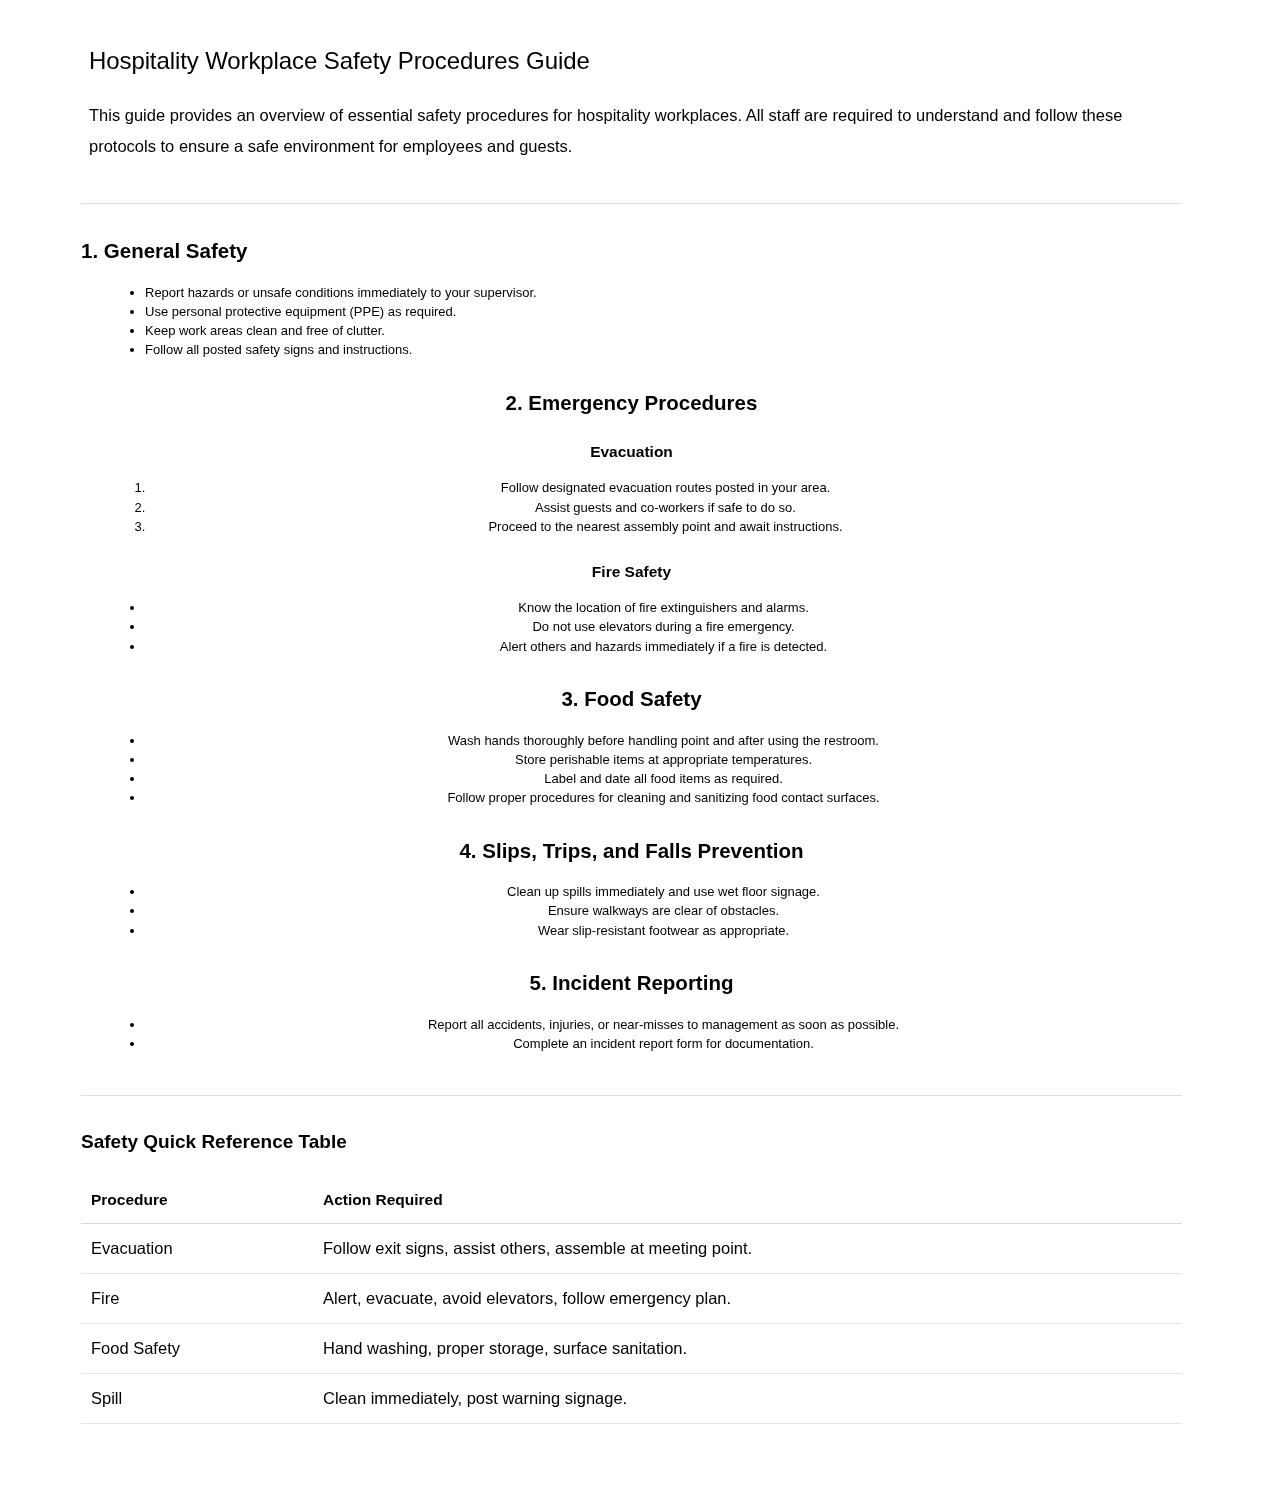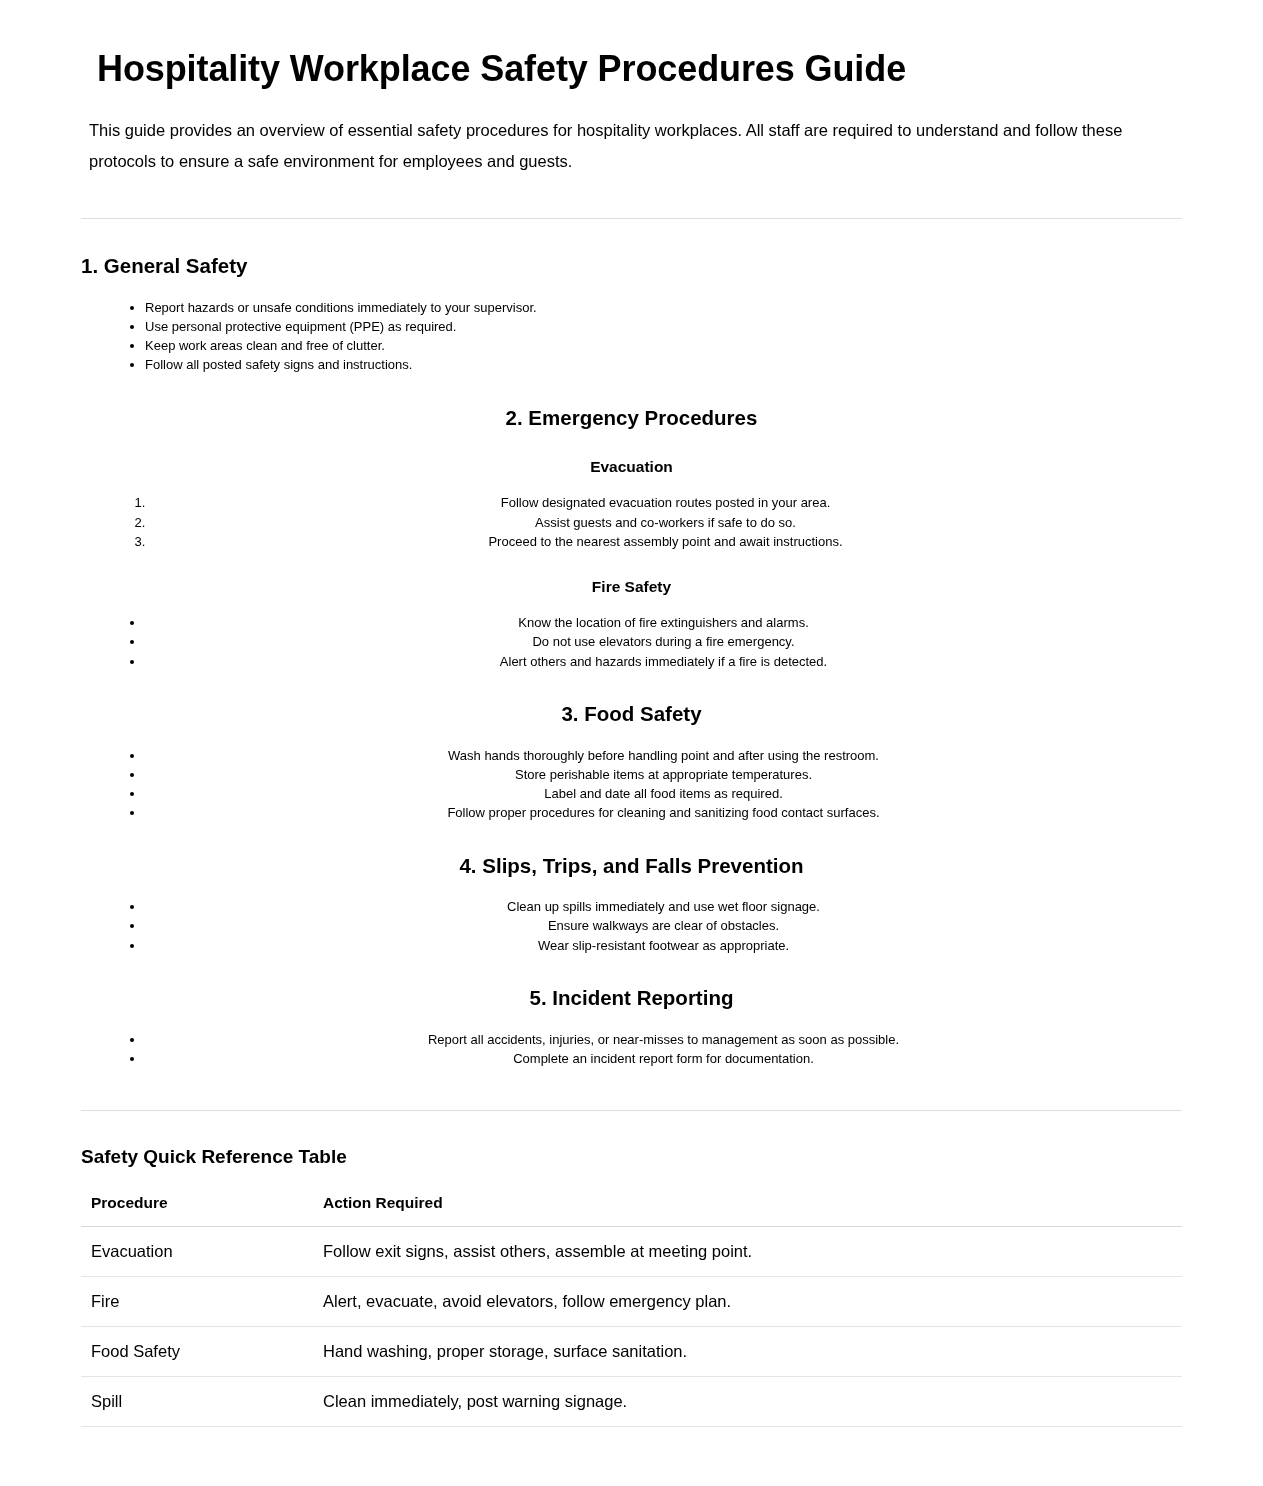--- a/index.html
+++ b/index.html
@@ -13,24 +13,24 @@
     width: 1263px;
     min-height: 1486px;
     -webkit-font-smoothing: antialiased;
   }
   .page {
     padding: 46px 81px 0 81px;
     box-sizing: border-box;
     width: 1263px;
   }
   .doc-title {
-    font-size: 36px;
-    font-weight: bold;
+    font-size: 24px;
+    font-weight: normal;
     line-height: 1.25;
-    margin: 0 0 24px 16px;
+    margin: 0 0 24px 8px;
     letter-spacing: -0.1px;
   }
   .intro {
     font-size: 16.5px;
     line-height: 1.85;
     margin: 8px;
     max-width: 1100px;
   }
   hr.rule {
     border: 0;
@@ -66,21 +66,21 @@
   ul.bullets li, ol.numbers li {
     margin: 0;
     padding: 0;
   }
   ul.bullets { list-style-type: disc; }
   ol.numbers { list-style-type: decimal; padding-left: 68px; }
 
   h3.table-title {
     font-size: 19px;
     font-weight: bold;
-    margin: 0 0 24px 0;
+    margin: 0 0 36px 0;
     line-height: 1.3;
   }
   table.ref-table {
     border-collapse: collapse;
     width: 1101px;
     font-size: 16.5px;
     table-layout: fixed;
   }
   table.ref-table th {
     text-align: left;

